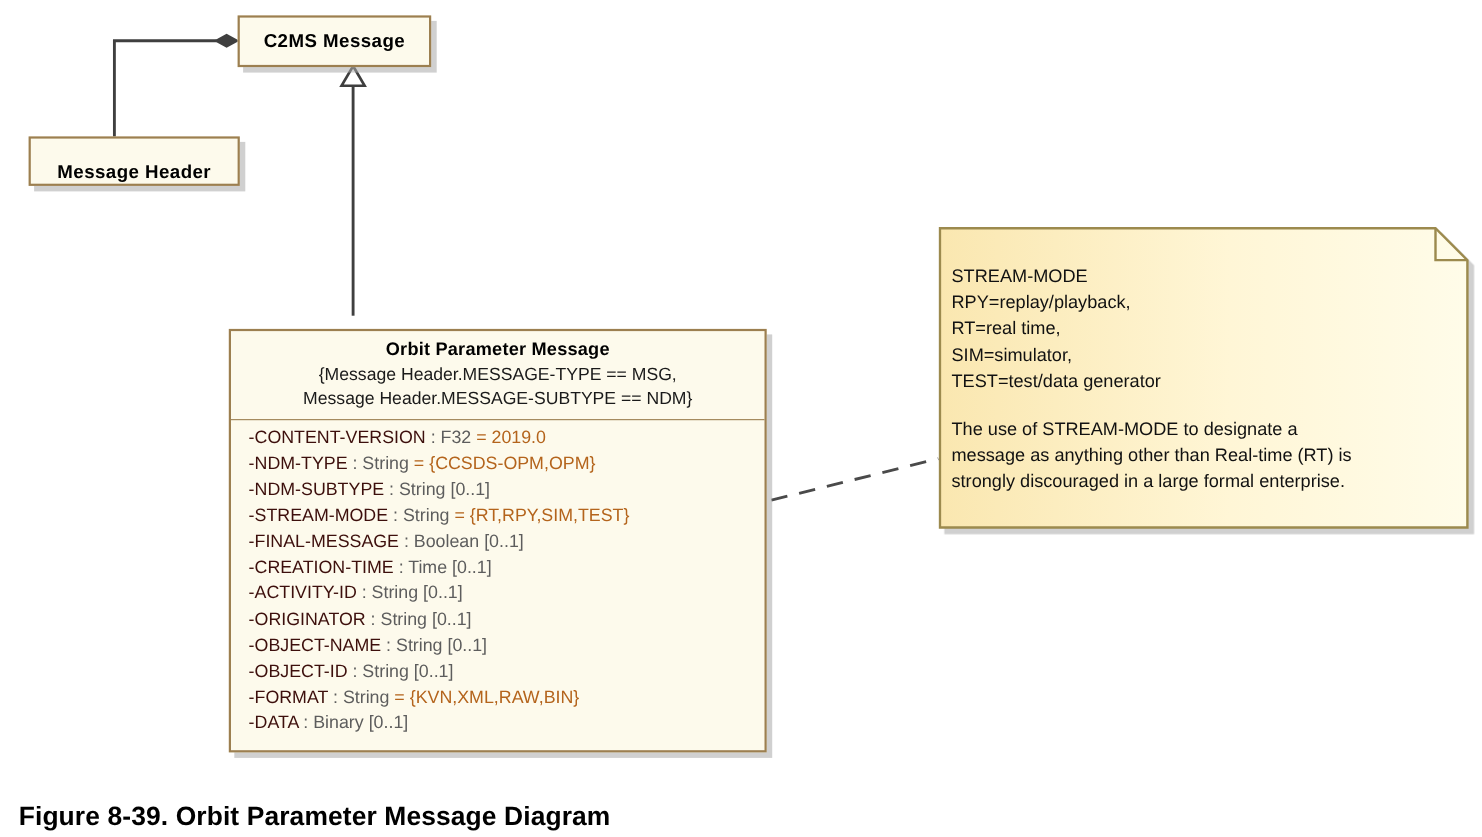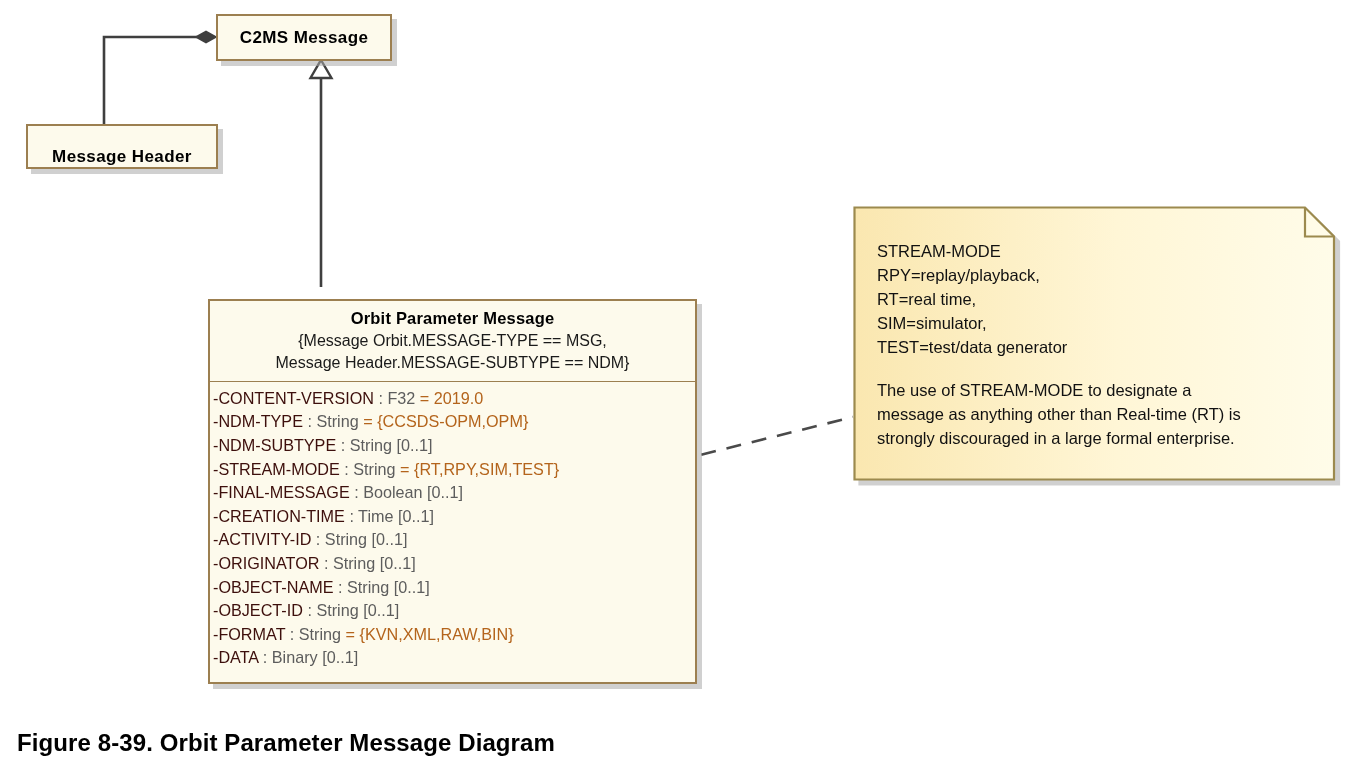--- a/index.html
+++ b/index.html
@@ -66,21 +66,21 @@
   #orbit-constraint {
     font-size: 16px;
     color: #1a1a1a;
     text-align: center;
     line-height: 1.36;
     margin-top: 1px;
   }
   #orbit-constraint .cline { display: block; white-space: nowrap; }
 
   #orbit-attrs {
-    padding: 5px 0 4px 3px;
+    padding: 5px 0 4px 16px;
     flex: 1;
   }
   .attr {
     font-size: 16.2px;
     line-height: 23.6px;
     white-space: nowrap;
     color: #3d0f0c;
   }
   .attr .aname { color: #3d0f0c; }
   .attr .atype { color: #5d5d5d; }
@@ -98,21 +98,21 @@
   }
   #note-svg { position: absolute; left: 0; top: 0; }
   #note-text {
     position: absolute;
     left: 12px; top: 33px;
     width: 458px;
     font-size: 16.5px;
     line-height: 24px;
     color: #111;
   }
-  #note-text .nline { display: block; white-space: nowrap; margin-left: 12px; }
+  #note-text .nline { display: block; white-space: nowrap; }
   #note-text .nspacer { display: block; height: 19px; }
 
   
   #caption {
     position: absolute;
     left: 17px; top: 729px;
     font-size: 24px;
     font-weight: bold;
     color: #000;
     letter-spacing: 0.1px;
@@ -148,21 +148,21 @@
 
   <div class="uml-box simple" id="message-header-box" style="left:26px; top:124px; width:192px; height:45px;align-items:flex-end;">
     <div class="uml-title">Message Header</div>
   </div>
 
   <div class="uml-box" id="orbit-box">
 
     <div id="orbit-header">
       <div id="orbit-name">Orbit Parameter Message</div>
       <div id="orbit-constraint">
-          <span class="cline">{Message Orbit.MESSAGE-TYPE == MSG,</span>
+          <span class="cline">{Message Header.MESSAGE-TYPE == MSG,</span>
           <span class="cline">Message Header.MESSAGE-SUBTYPE == NDM}</span>
         </div>
     </div>
 
     <div id="orbit-attrs">
         <div class="attr"><span class="aname">-CONTENT-VERSION</span><span class="atype">   : F32</span><span class="aeq"> = </span><span class="aval">2019.0</span></div>
         <div class="attr"><span class="aname">-NDM-TYPE</span><span class="atype"> : String</span><span class="aeq"> = </span><span class="aval">{CCSDS-OPM,OPM}</span></div>
         <div class="attr"><span class="aname">-NDM-SUBTYPE</span><span class="atype">  : String</span><span class="amult"> [0..1]</span></div>
         <div class="attr"><span class="aname">-STREAM-MODE</span><span class="atype">  : String</span><span class="aeq"> = </span><span class="aval">{RT,RPY,SIM,TEST}</span></div>
         <div class="attr"><span class="aname">-FINAL-MESSAGE</span><span class="atype">  : Boolean</span><span class="amult"> [0..1]</span></div>

